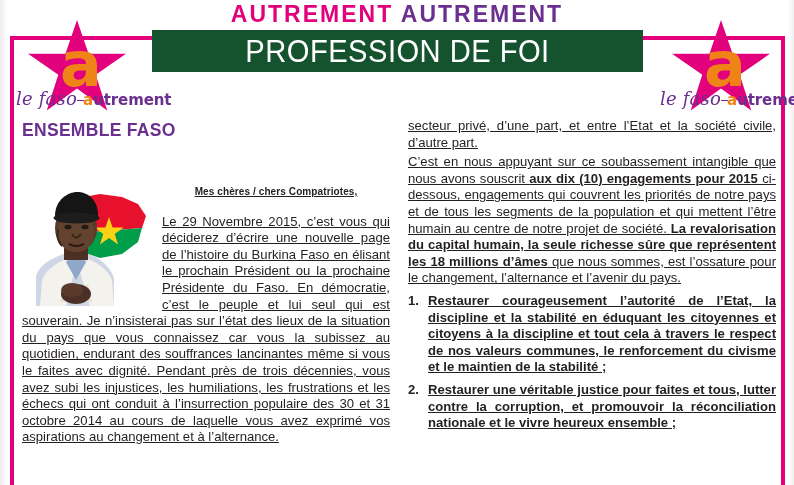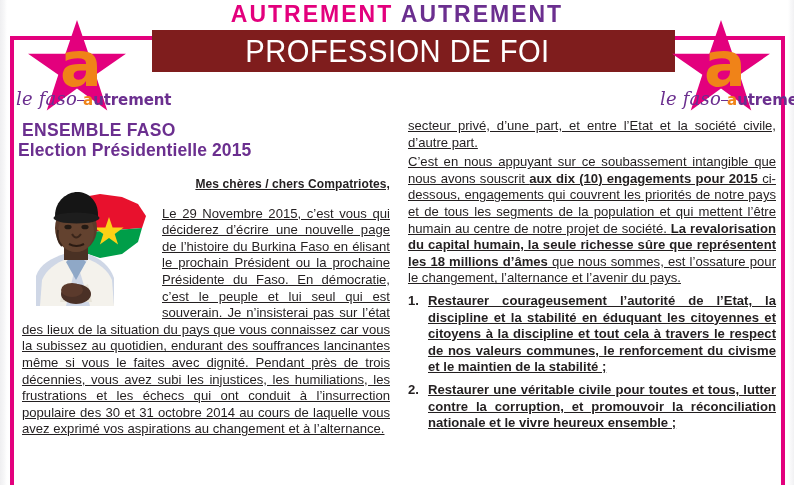--- a/index.html
+++ b/index.html
@@ -78,22 +78,21 @@
     left: 643px; top: 36px;
     width: 142px; height: 4px;
     background: #e3007d;
   }
 
   
   .banner {
     position: absolute;
     left: 152px; top: 30px;
     width: 491px; height: 42px;
-    background: #7f1d1d;
-    padding-left: 32px;
+    background: #14532d;
   }
   .banner-text {
     position: absolute;
     left: 0; top: 0;
     width: 491px; height: 42px;
     line-height: 43px;
     text-align: center;
     color: #ffffff;
     font-size: 31px;
     font-weight: normal;
@@ -221,24 +220,24 @@
   .portrait {
     position: absolute;
     left: 0; top: 0;
     width: 124px; height: 122px;
     overflow: hidden;
   }
   .portrait svg { display: block; }
 
   .salutation {
     font-weight: bold;
-    font-size: 12px;
+    font-size: 10px;
     color: #231f20;
-    margin: 0 0 13px 0;
-    text-align: right;
+    margin: 8px 0 13px 0;
+    text-align: center;
     letter-spacing: 0.1px;
   }
   .para {
     margin: 0;
     text-align: justify;
     text-justify: inter-word;
   }
   .para + .para { margin-top: 3px; }
   .b { font-weight: bold; margin-top: 12px; }
 
@@ -305,21 +304,20 @@
         <polygon points="50,0 61.8,34.5 100,34.5 69.1,56.0 80.9,92.5 50,70.0 19.1,92.5 30.9,56.0 0,34.5 38.2,34.5" fill="#e3007d"></polygon>
       </svg>
     </div>
     <div class="a-glyph">a</div>
     <div class="wordmark">
       <span class="lf">le faso</span><span class="swoosh"></span><span class="ao">a</span><span class="rest">utrement</span>
     </div>
   </div>
 
   <div class="country-heading">ENSEMBLE FASO</div>
-  <div class="election-heading">Election Présidentielle 2015</div>
 
   <div class="col col-left">
 
     <div class="portrait-wrap">
       <div class="portrait">
         <svg width="124" height="122" viewBox="0 0 124 122">
 
           <g>
             <path d="M48,14 L70,10 L92,13 L108,20 L116,32 L112,44 L60,48 L44,40 Z" fill="#e8112d"></path>
             <path d="M44,40 L60,48 L112,44 L108,58 L92,70 L70,74 L52,68 L42,56 Z" fill="#009e49"></path>
@@ -358,18 +356,18 @@
 
   <div class="col col-right">
     <p class="para">secteur privé, d’une part, et entre l’Etat et la société civile, d’autre part.</p>
     <p class="para"><span>C’est en nous appuyant sur ce soubassement intangible que nous avons souscrit </span><span class="b">aux dix (10) engagements pour 2015</span><span> ci-dessous, engagements qui couvrent les priorités de notre pays et de tous les segments de la population et qui mettent l’être humain au centre de notre projet de société. </span><span class="b">La revalorisation du capital humain, la seule richesse sûre que représentent les 18 millions d’âmes</span><span> que nous sommes, est l’ossature pour le changement, l’alternance et l’avenir du pays.</span></p>
 
     <ol class="engagements">
       <li>
         <span class="num">1.</span><span>Restaurer courageusement l’autorité de l’Etat, la discipline et la stabilité en éduquant les citoyennes et citoyens à la discipline  et tout cela à travers le respect de nos valeurs communes, le renforcement du civisme et le maintien de la stabilité ;</span>
       </li>
       <li>
-        <span class="num">2.</span><span>Restaurer une véritable civile pour toutes et tous, lutter contre la corruption, et promouvoir la réconciliation nationale et le vivre heureux ensemble ;</span>
+        <span class="num">2.</span><span>Restaurer une véritable justice pour faites et tous, lutter contre la corruption, et promouvoir la réconciliation nationale et le vivre heureux ensemble ;</span>
       </li>
     </ol>
   </div>
 
 </div>
 
 </body></html>

